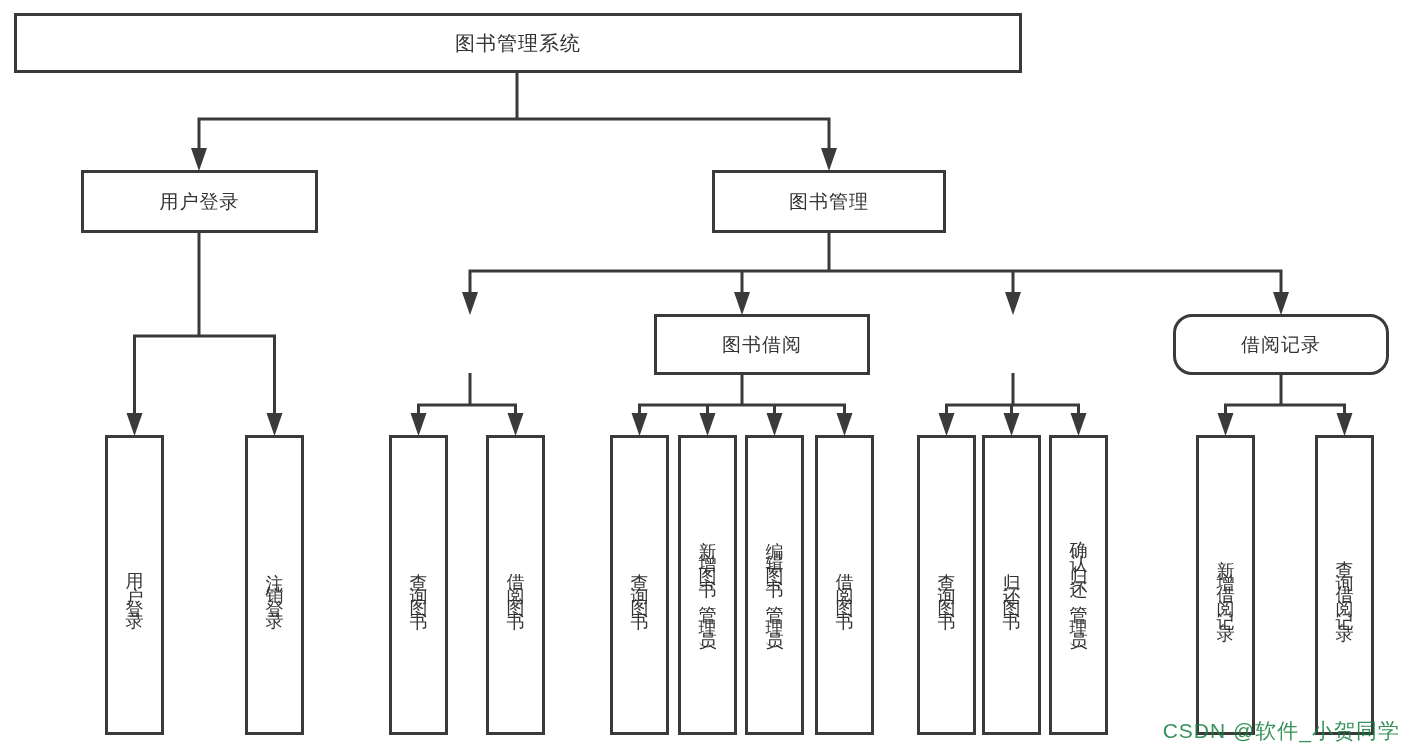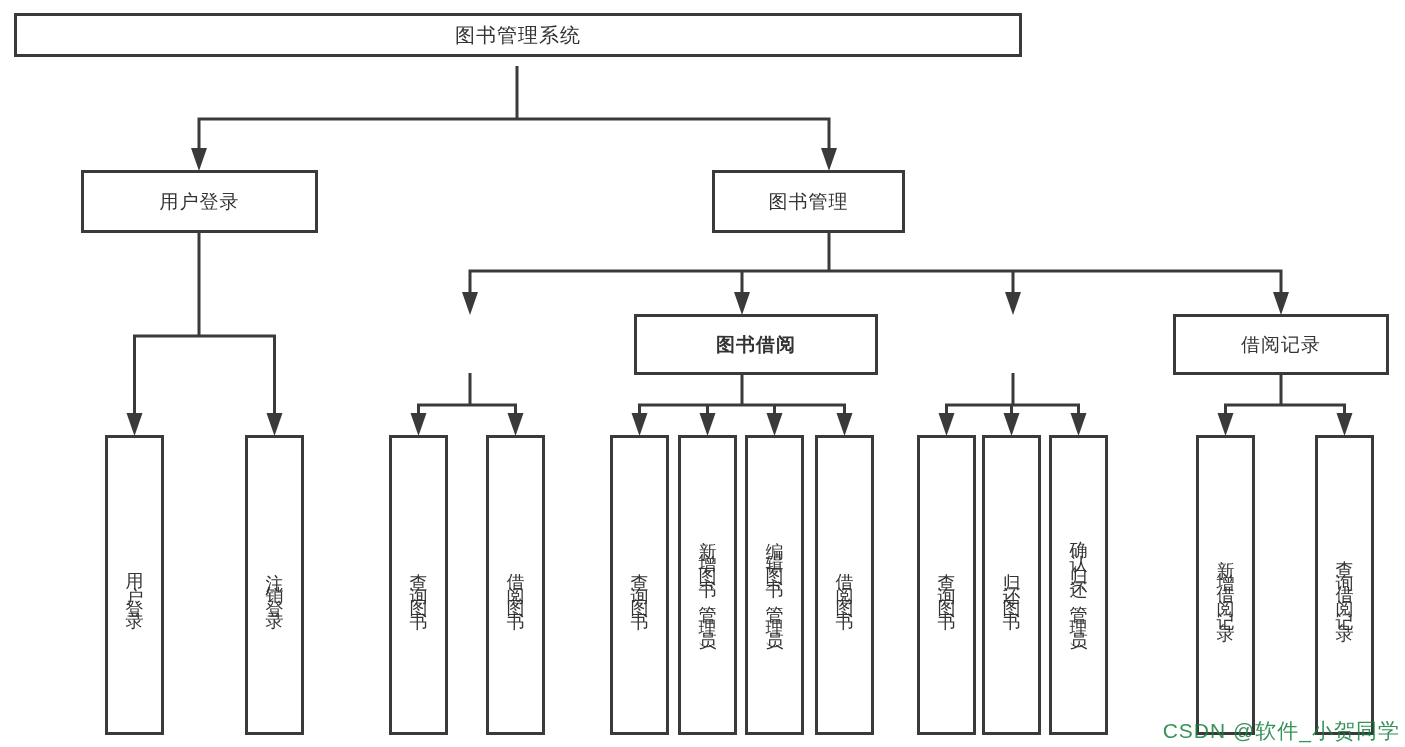--- a/index.html
+++ b/index.html
@@ -28,31 +28,31 @@
     color: #333333;
     display: flex;
     align-items: center;
     justify-content: center;
     z-index: 2;
     text-align: center;
   }
 
   .node.h { font-size: 19px; letter-spacing: 1px; }
 
-  .node.root  { left: 14px;   top: 13px;  width: 1008px; height: 44px; font-size: 20px; }
+  .node.root  { left: 14px;   top: 13px;  width: 1008px; height: 60px; font-size: 20px; }
 
   .node.lvl2  { top: 170px; height: 63px; }
   .node.user-login-branch { left: 81px;  width: 237px; }
-  .node.book-mgmt-branch  { left: 712px; width: 193px; }
+  .node.book-mgmt-branch  { left: 712px; width: 234px; }
 
   .node.lvl3  { top: 314px; height: 61px; }
   .node.g-recommend { left: 362px;  width: 216px; }
-  .node.g-borrow    { left: 634px;  width: 244px; font-weight: bold; }
+  .node.g-borrow    { left: 654px;  width: 216px; }
   .node.g-current   { left: 905px;  width: 216px; }
-  .node.g-records   { left: 1173px; width: 216px; }
+  .node.g-records   { left: 1173px; width: 216px; border-radius: 19px; }
 
   .node.leaf {
     top: 435px; height: 300px; width: 59px;
     writing-mode: vertical-rl;
     text-orientation: mixed;
     font-size: 18px;
     letter-spacing: 13px;
     line-height: 1;
   }
   .leaf.l-a1 { left: 105px; }  .leaf.l-a2 { left: 245px; }

